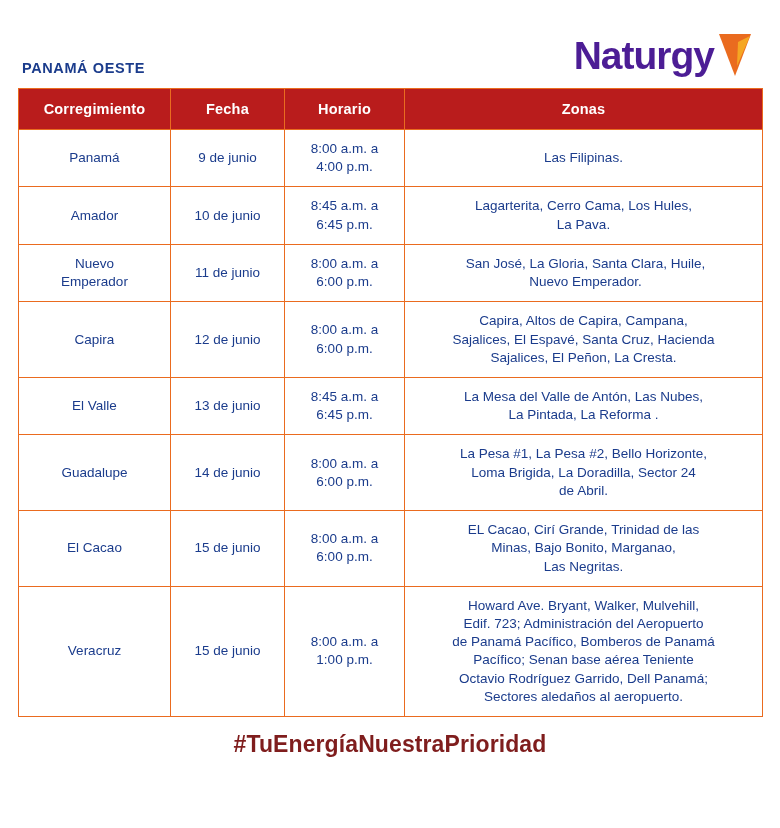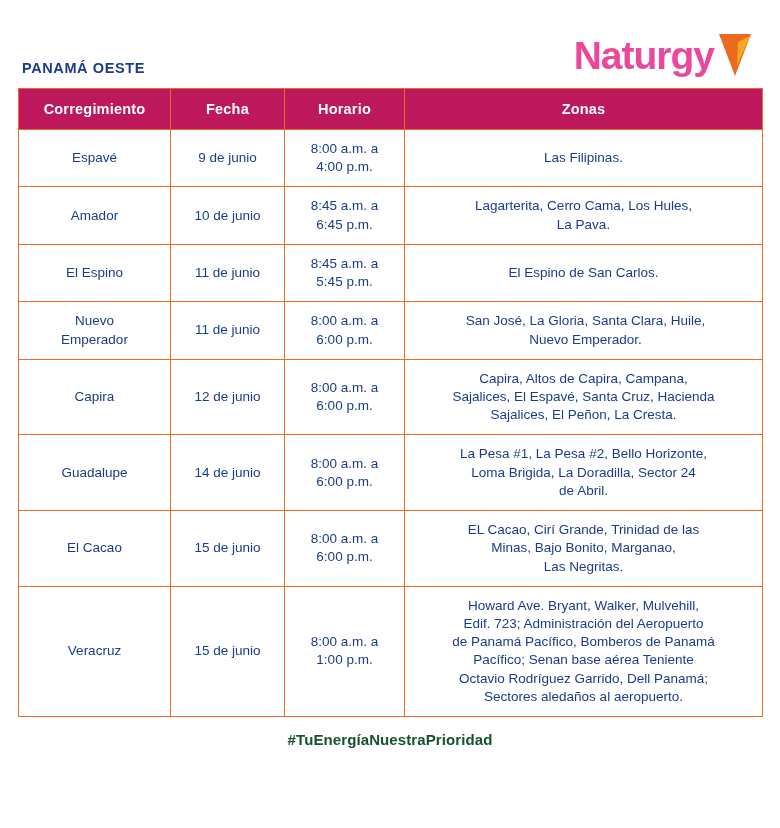--- a/index.html
+++ b/index.html
@@ -42,41 +42,41 @@
   }
   .logo {
     display: flex;
     align-items: center;
     padding-right: 8px;
     padding-bottom: 2px;
   }
   .logo-text {
     font-size: 39px;
     font-weight: bold;
-    color: #ec4899;
+    color: #4c1d95;
     letter-spacing: -1px;
     line-height: 1;
   }
   .logo-mark {
     width: 38px;
     height: 46px;
     position: relative;
     margin-left: 2px;
   }
   .logo-mark svg { display: block; }
 
   
   table.schedule {
     width: 744px;
     border-collapse: collapse;
     table-layout: fixed;
     font-size: 13.5px;
   }
   table.schedule thead th {
-    background: #be185d;
+    background: #b91c1c;
     color: #ffffff;
     font-size: 14.5px;
     font-weight: bold;
     padding: 12px 4px;
     text-align: center;
     border: 1px solid #ea6b1f;
     letter-spacing: 0.2px;
   }
   table.schedule tbody td {
     border: 1px solid #ea6b1f;
@@ -88,23 +88,23 @@
     font-size: 13.5px;
   }
   col.c-corregimiento { width: 152px; }
   col.c-fecha { width: 114px; }
   col.c-horario { width: 120px; }
   col.c-zonas { width: 358px; }
 
   .footer {
     text-align: center;
     margin-top: 14px;
-    font-size: 15px;
-    font-weight: bold;
-    color: #14532d;
+    font-size: 23px;
+    font-weight: bold;
+    color: #7f1d1d;
     letter-spacing: 0.1px;
   }
 </style>
 </head>
 <body>
 
 <div class="page">
 
   <div class="header">
     <div class="region-title">PANAMÁ OESTE</div>
@@ -129,58 +129,59 @@
     <thead>
       <tr>
         <th>Corregimiento</th>
         <th>Fecha</th>
         <th>Horario</th>
         <th>Zonas</th>
       </tr>
     </thead>
     <tbody>
         <tr>
-          <td style="white-space: pre-line;">Espavé</td>
+          <td style="white-space: pre-line;">Panamá</td>
           <td style="white-space: pre-line; text-align: center;">9 de junio</td>
           <td style="white-space: pre-line;">8:00 a.m. a
 4:00 p.m.</td>
           <td style="white-space: pre-line;">Las Filipinas.</td>
         </tr>
         <tr>
           <td style="white-space: pre-line;">Amador</td>
           <td style="white-space: pre-line;">10 de junio</td>
           <td style="white-space: pre-line;">8:45 a.m. a
 6:45 p.m.</td>
           <td style="white-space: pre-line; text-align: center;">Lagarterita, Cerro Cama, Los Hules,
 La Pava.</td>
         </tr>
         <tr>
-          <td style="white-space: pre-line;">El Espino</td>
-          <td style="white-space: pre-line;">11 de junio</td>
-          <td style="white-space: pre-line;">8:45 a.m. a
-5:45 p.m.</td>
-          <td style="white-space: pre-line;">El Espino de San Carlos.</td>
-        </tr>
-        <tr>
           <td style="white-space: pre-line;">Nuevo
 Emperador</td>
           <td style="white-space: pre-line;">11 de junio</td>
           <td style="white-space: pre-line;">8:00 a.m. a
 6:00 p.m.</td>
           <td style="white-space: pre-line; padding-left: 12px;">San José, La Gloria, Santa Clara, Huile,
 Nuevo Emperador.</td>
         </tr>
         <tr>
           <td style="white-space: pre-line;">Capira</td>
           <td style="white-space: pre-line; margin-left: 8px;">12 de junio</td>
           <td style="white-space: pre-line;">8:00 a.m. a
 6:00 p.m.</td>
           <td style="white-space: pre-line; margin-left: 30px;">Capira, Altos de Capira, Campana,
 Sajalices, El Espavé, Santa Cruz, Hacienda
 Sajalices, El Peñon, La Cresta.</td>
+        </tr>
+        <tr>
+          <td style="white-space: pre-line;">El Valle</td>
+          <td style="white-space: pre-line;">13 de junio</td>
+          <td style="white-space: pre-line;">8:45 a.m. a
+6:45 p.m.</td>
+          <td style="white-space: pre-line;">La Mesa del Valle de Antón, Las Nubes,
+La Pintada, La Reforma .</td>
         </tr>
         <tr>
           <td style="white-space: pre-line;">Guadalupe</td>
           <td style="white-space: pre-line; margin-top: 28px;">14 de junio</td>
           <td style="white-space: pre-line;">8:00 a.m. a
 6:00 p.m.</td>
           <td style="white-space: pre-line;">La Pesa #1, La Pesa #2, Bello Horizonte,
 Loma Brigida, La Doradilla, Sector 24
 de Abril.</td>
         </tr>

